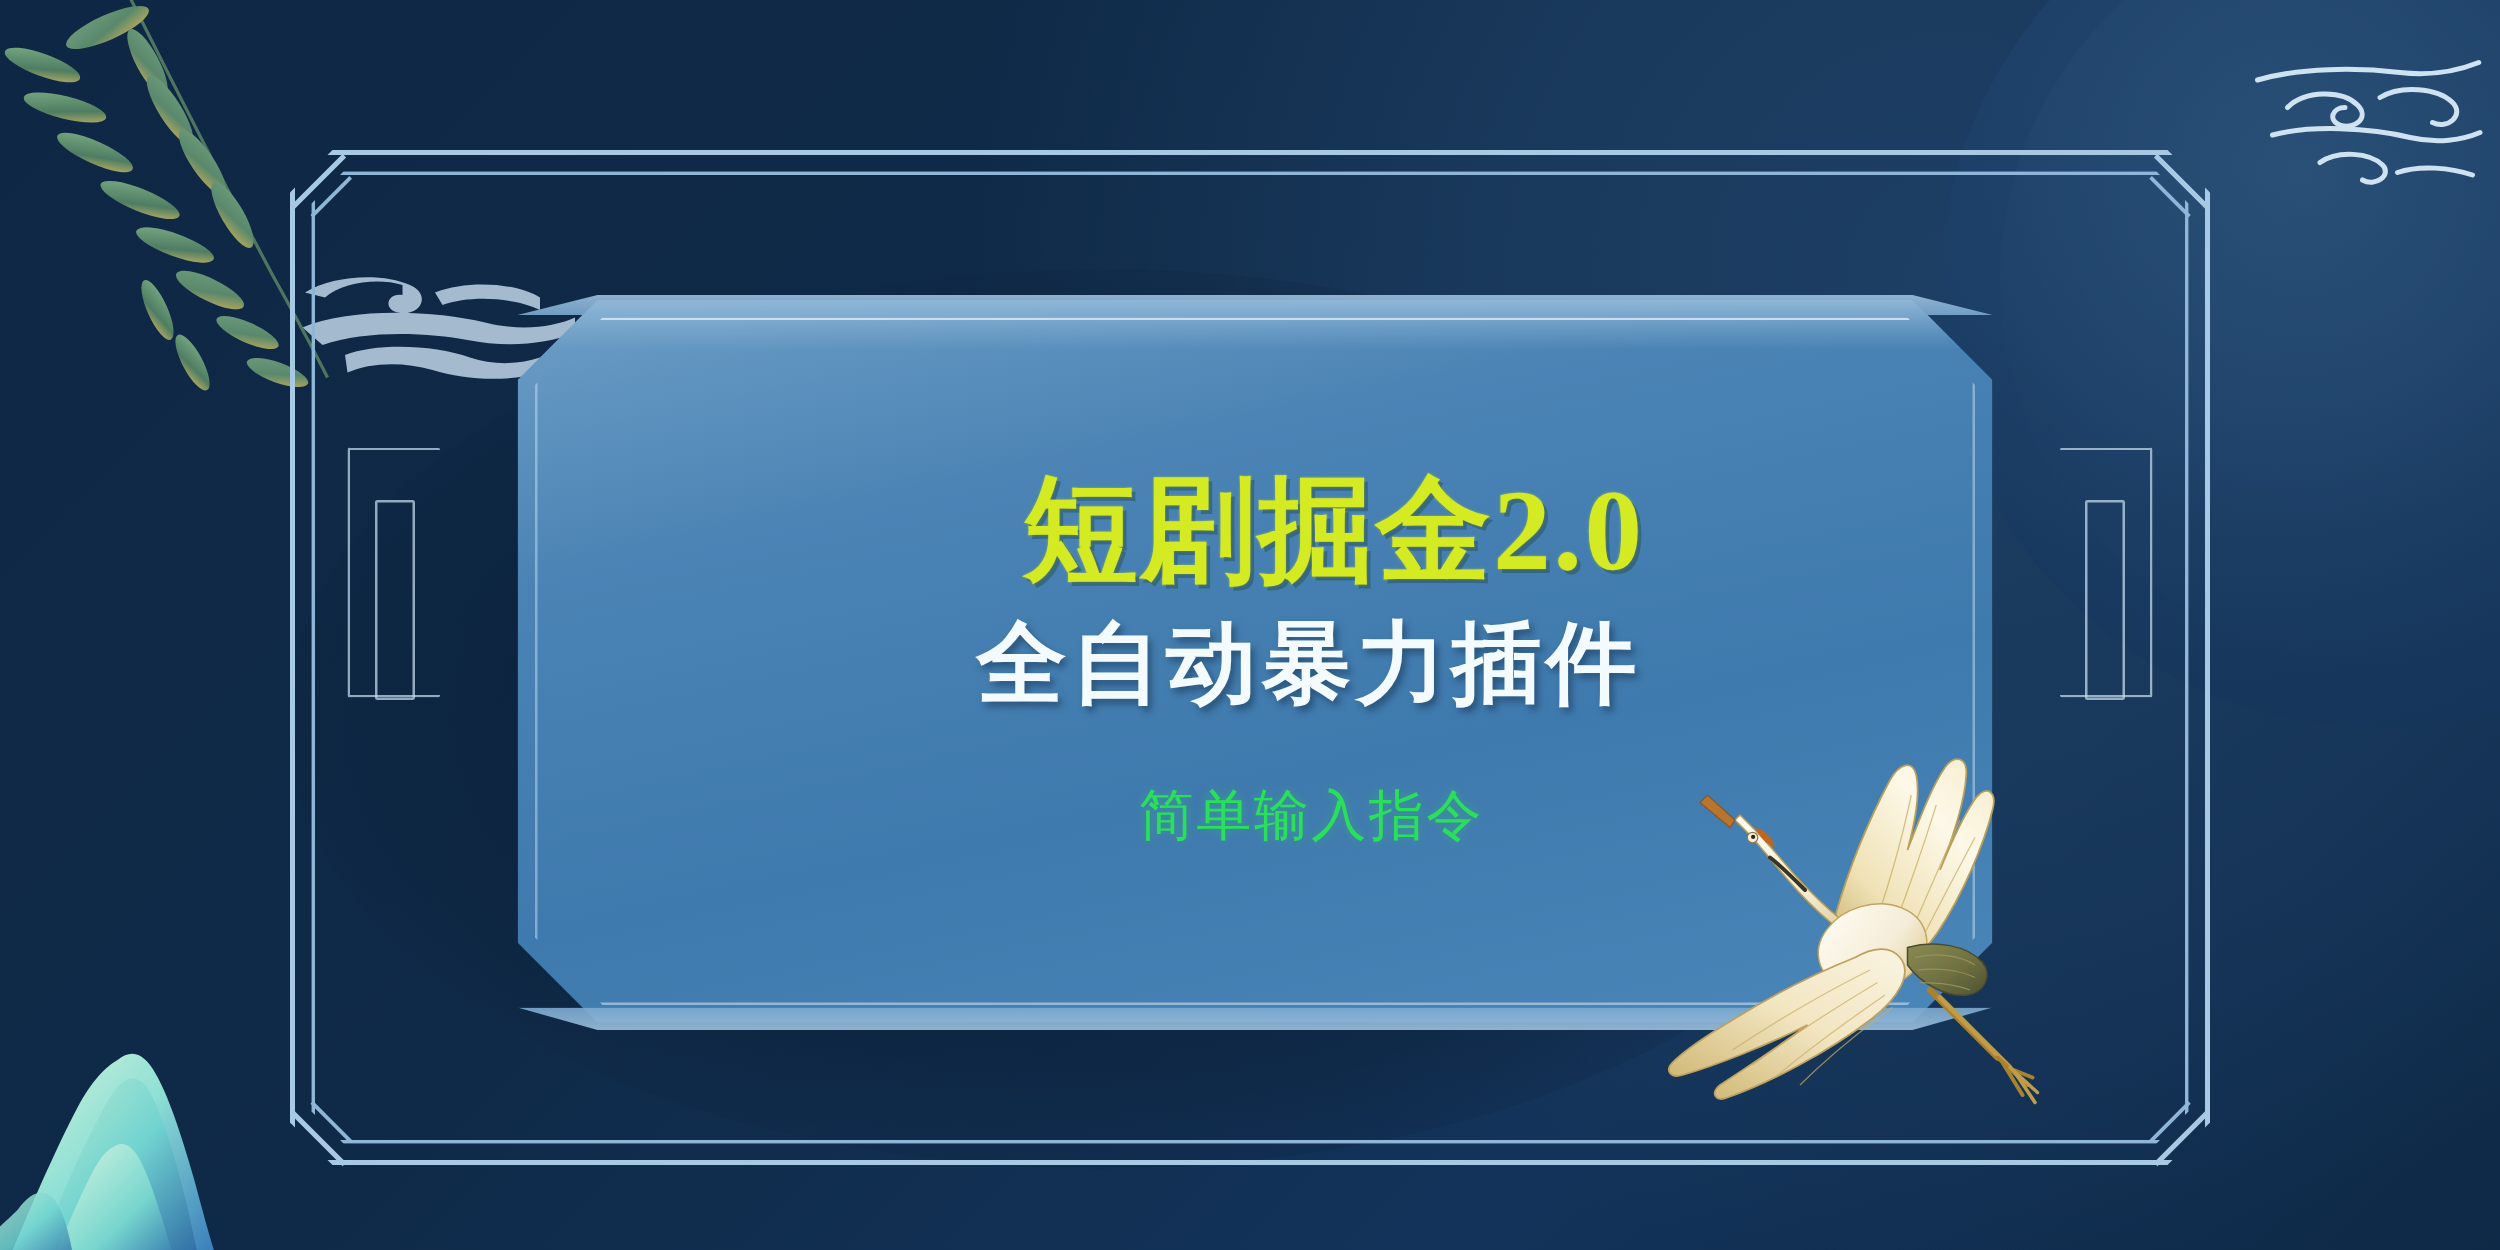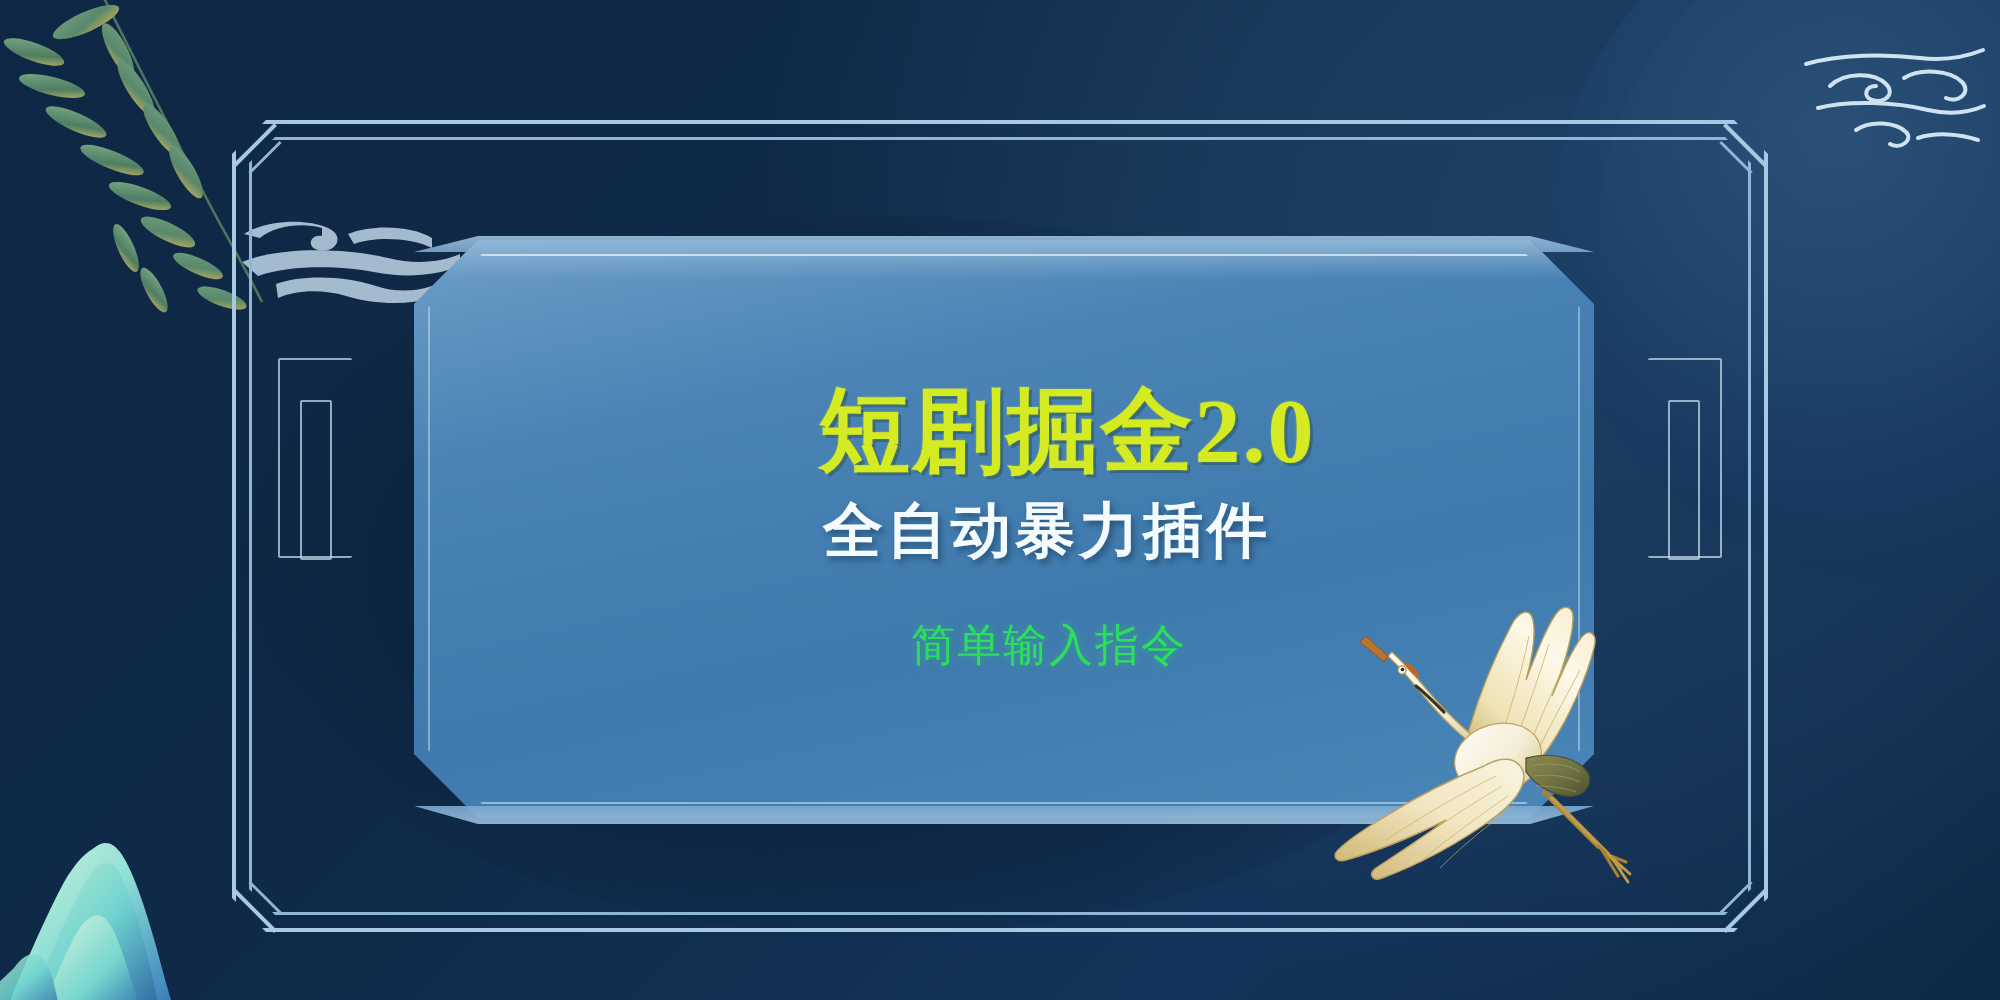--- a/index.html
+++ b/index.html
@@ -165,23 +165,23 @@
     font-weight:700;
     font-size:92px;
     line-height:1.06;
     color:#d4ea22;
     letter-spacing:2px;
     text-shadow:3px 3px 0 rgba(30,60,40,.35), 0 0 2px rgba(212,234,34,.6);
     white-space:nowrap;
     margin-left:46px;
   }
   .title-sub{
-    font-family:Liberation Serif, serif;
+    font-family:Liberation Sans, sans-serif;
     font-weight:700;
-    font-size:60px;
+    font-size:72px;
     line-height:1.1;
     color:#f4fbff;
     letter-spacing:4px;
     text-shadow:3px 4px 6px rgba(18,45,74,.5);
     white-space:nowrap;
     margin-top:12px;
     margin-left:6px;
   }
   .tagline{
     margin-top:46px;

